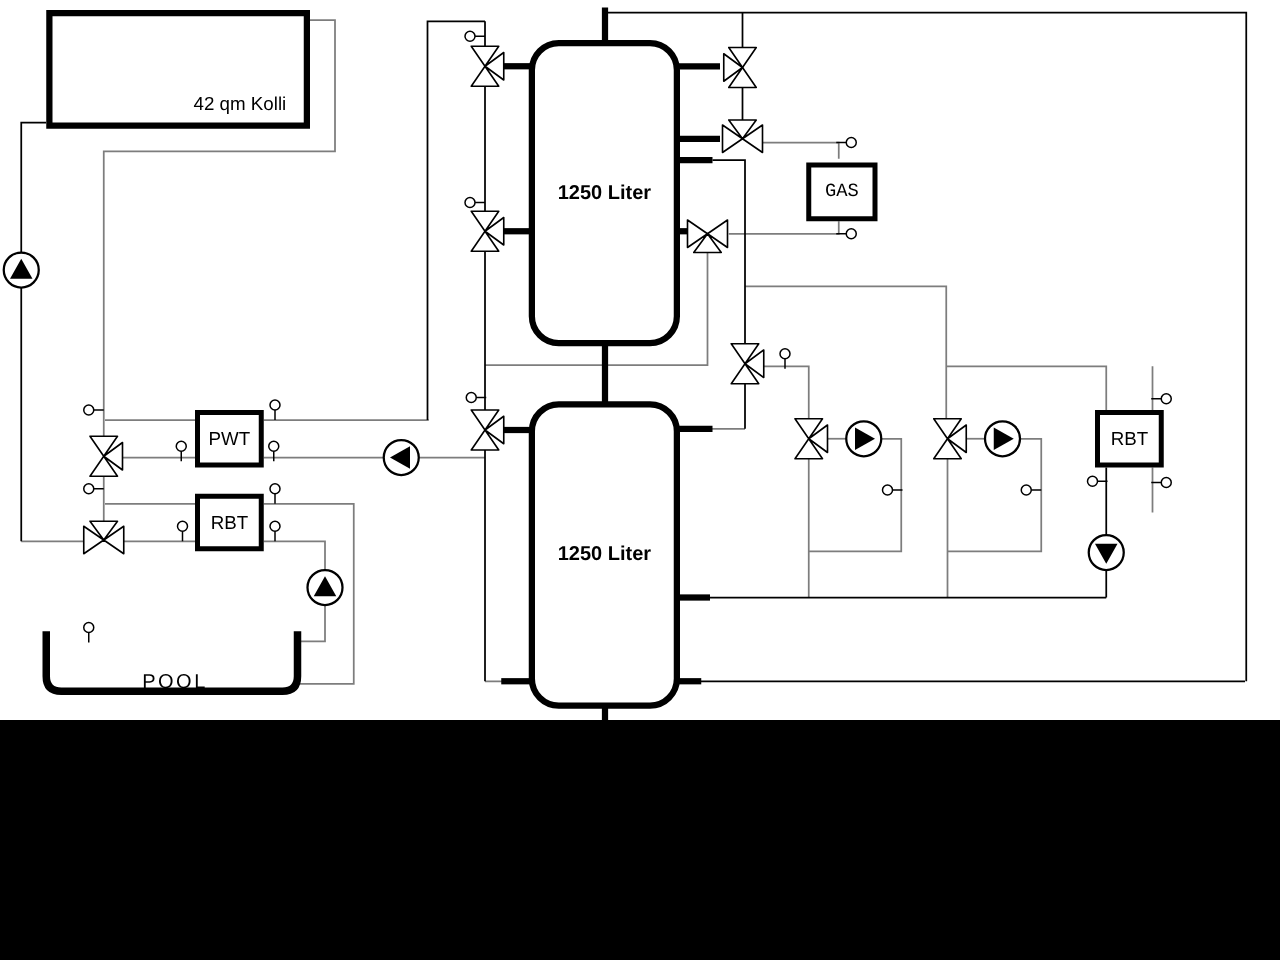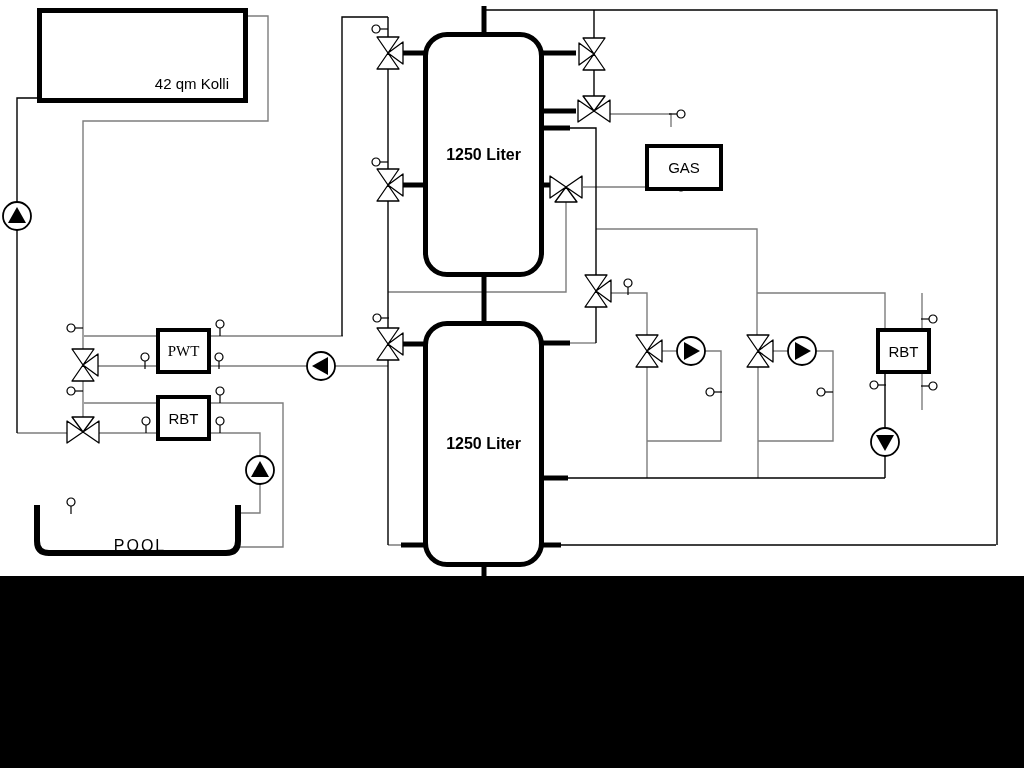--- a/index.html
+++ b/index.html
@@ -284,26 +284,26 @@
   </div>
 
   <div class="tank" style="left:423px;top:32px;width:121px;height:245px;">
     <span class="tank-label">1250 Liter</span>
   </div>
 
   <div class="tank" style="left:423px;top:321px;width:121px;height:246px;">
     <span class="tank-label">1250 Liter</span>
   </div>
 
-  <div class="eqbox" style="left:645px;top:144px;width:78px;height:47px;">
+  <div class="eqbox" style="left:645px;top:130px;width:57px;height:47px;font-family:Liberation Mono, monospace;">
     <span>GAS</span>
   </div>
 
 
-  <div class="eqbox" style="left:156px;top:328px;width:55px;height:46px;font-family:Liberation Serif, serif;">
+  <div class="eqbox" style="left:156px;top:328px;width:55px;height:46px;">
     <span>PWT</span>
   </div>
 
   <div class="eqbox" style="left:156px;top:395px;width:55px;height:46px;">
     <span>RBT</span>
   </div>
 
   <div class="eqbox" style="left:876px;top:328px;width:55px;height:46px;">
     <span>RBT</span>
   </div>

